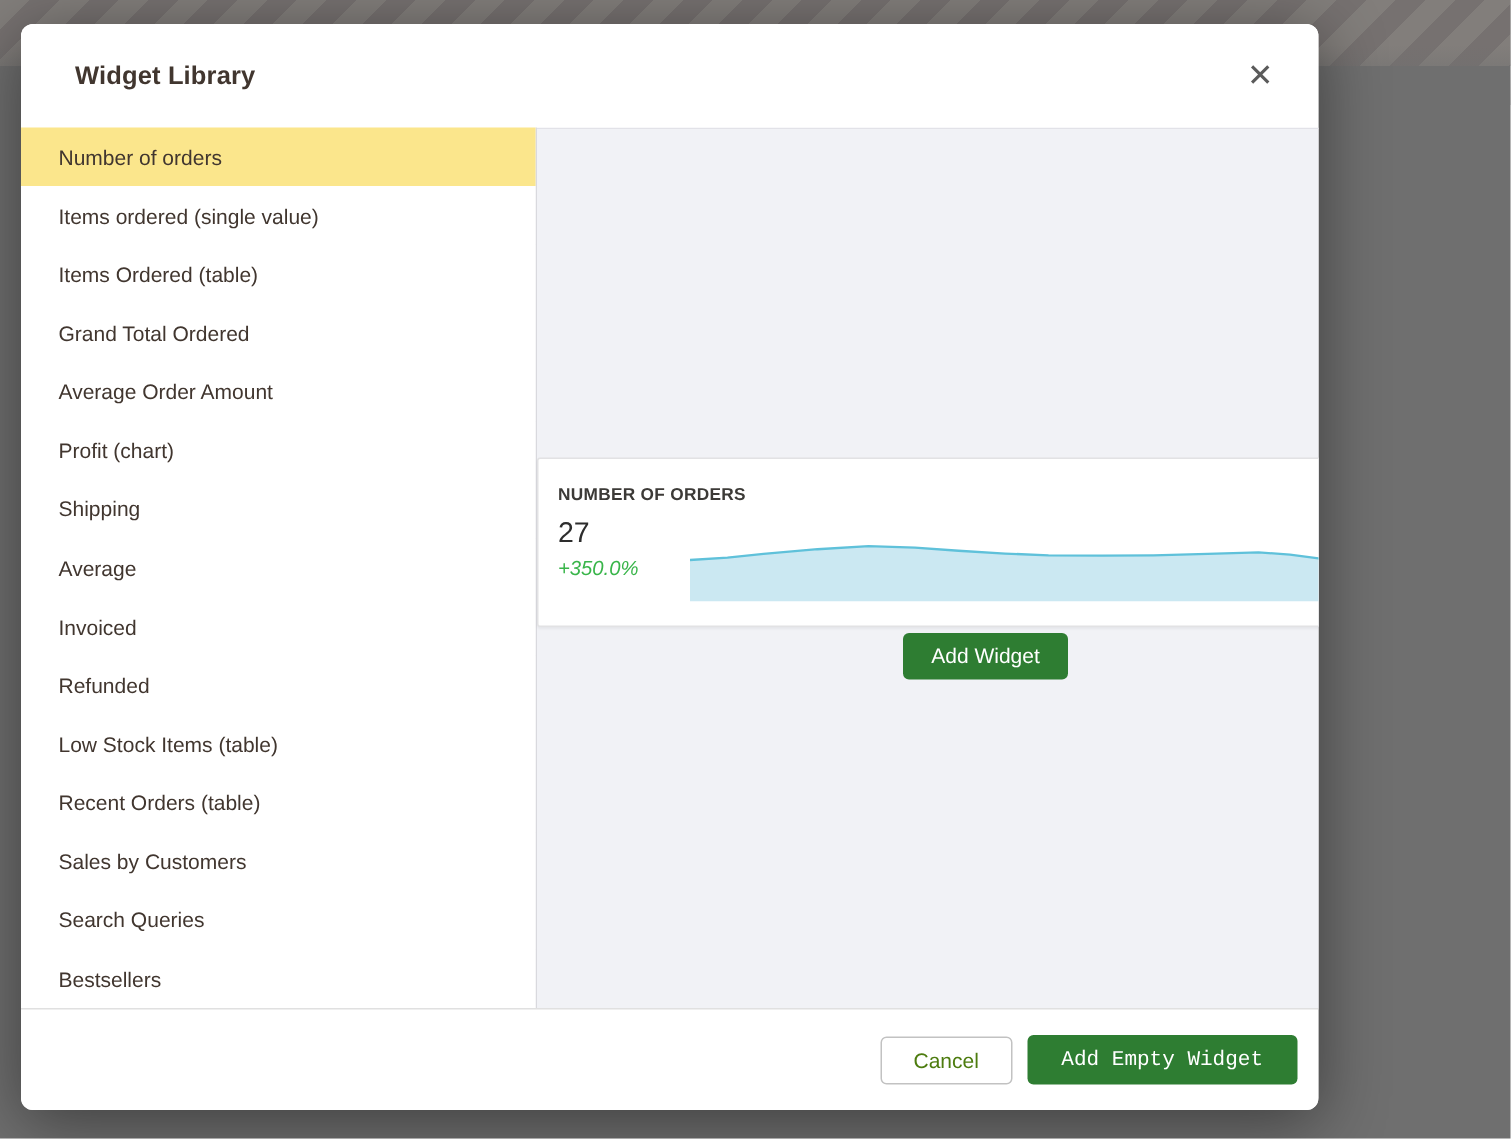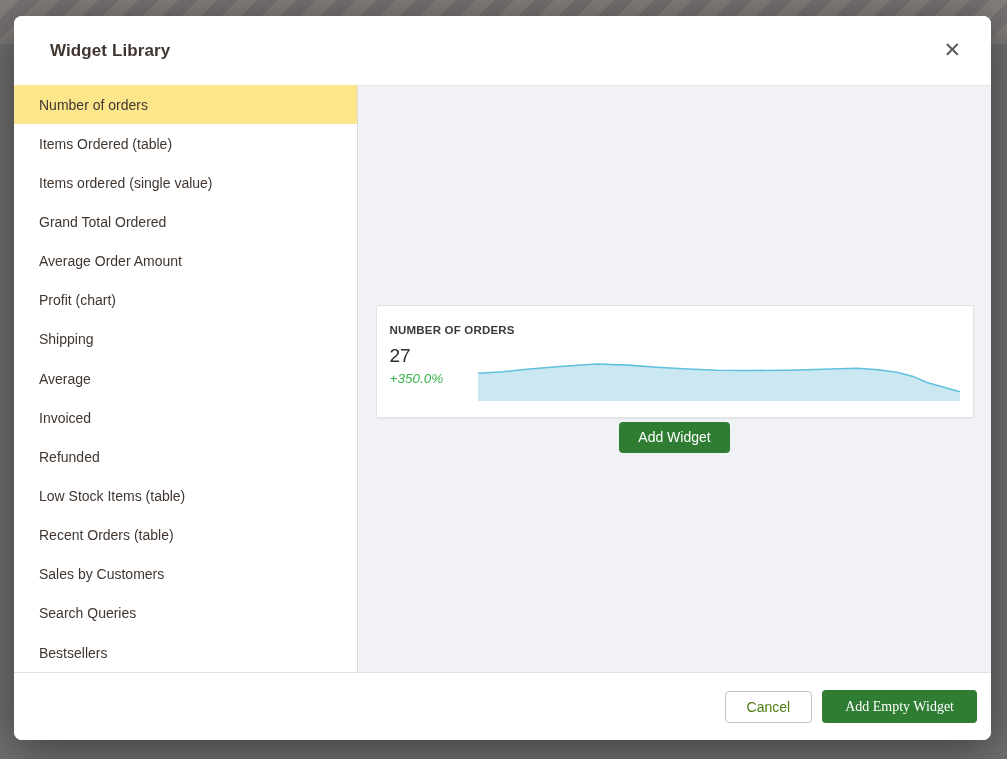--- a/index.html
+++ b/index.html
@@ -14,21 +14,21 @@
     position:absolute; top:0; left:0; right:0; height:44px;
     background: repeating-linear-gradient(135deg,
       var(--stripe-light, #827e7b) 0 14px,
       var(--stripe-dark, #767170) 14px 28px);
   }
   .backdrop-fade {
     position:absolute; top:30px; left:0; right:0; height:40px;
     background: linear-gradient(to bottom, rgba(111,111,111,0), var(--backdrop,#6f6f6f));
   }
   .modal {
-    position:absolute; left:14px; top:16px; width:977px; height:724px;
+    position:absolute; left:14px; top:16px; width:865px; height:724px;
     background:#fff; border-radius:8px;
     box-shadow: 0 8px 45px rgba(0,0,0,.45);
     display:flex; flex-direction:column; overflow:hidden;
   }
   .modal-header {
     flex:0 0 69px; display:flex; align-items:center; justify-content:space-between;
     padding:0 22px 0 36px; background:#fff;
   }
   .modal-title { font-size:17px; font-weight:700; color:#41362f; letter-spacing:.1px; }
   .close-btn {
@@ -77,45 +77,45 @@
   .cancel-btn {
     height:32px; padding:0 21px; background:#fff;
     border:1px solid #c2c2c2; border-radius:4px;
     color:#4d7c0f; font-size:14px; cursor:pointer;
     font-family:"Liberation Sans", sans-serif;
   }
   .add-empty-btn {
     height:33px; padding:0 23px;
     background: var(--accent-green, #2e7d32); color:#fff;
     border:none; border-radius:4px; font-size:14px; cursor:pointer;
-    font-family:Liberation Serif, serif;
+    font-family:Liberation Mono, monospace;
   }
 </style>
 </head>
 <body>
 
 <div class="backdrop-stripes"></div>
 <div class="backdrop-fade"></div>
 
 <div class="modal">
   <div class="modal-header">
     <div class="modal-title">Widget Library</div>
     <button class="close-btn">✕</button>
   </div>
 
   <div class="modal-body">
     <div class="sidebar">
         <div class="sidebar-item selected">
           <span>Number of orders</span>
         </div>
         <div class="sidebar-item">
-          <span>Items Ordered (table)</span>
+          <span>Items ordered (single value)</span>
         </div>
         <div class="sidebar-item">
-          <span>Items ordered (single value)</span>
+          <span>Items Ordered (table)</span>
         </div>
         <div class="sidebar-item">
           <span>Grand Total Ordered</span>
         </div>
         <div class="sidebar-item">
           <span>Average Order Amount</span>
         </div>
         <div class="sidebar-item">
           <span>Profit (chart)</span>
         </div>

